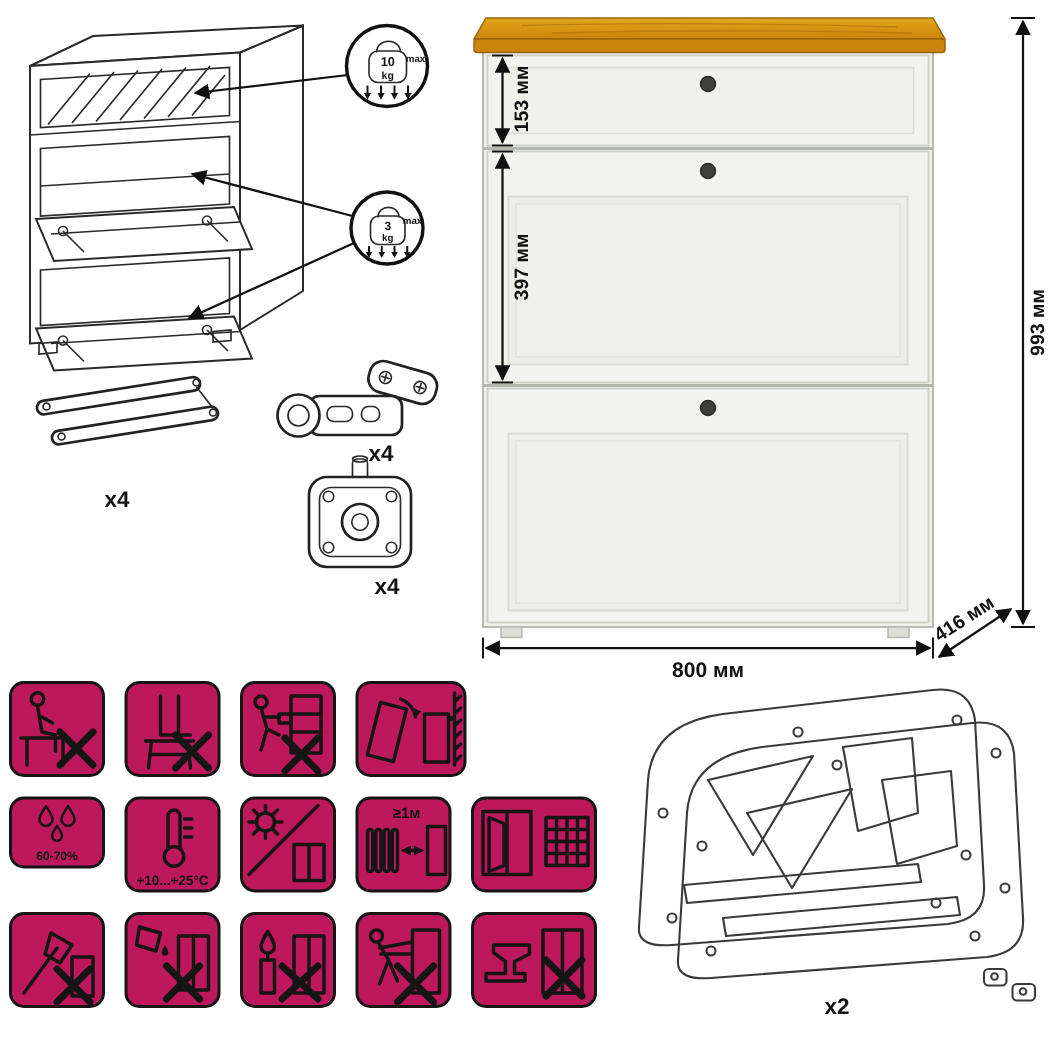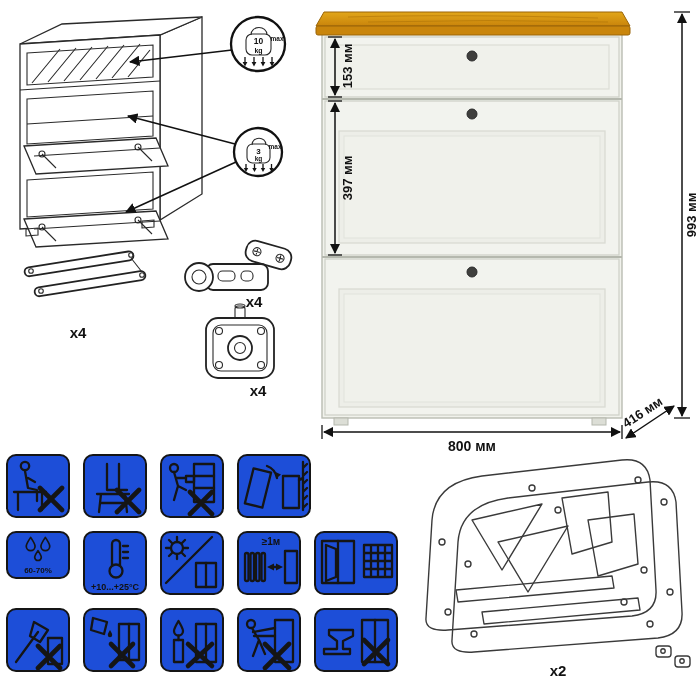--- a/index.html
+++ b/index.html
@@ -12,21 +12,21 @@
   svg { display:block; }
   svg text { font-family:"Liberation Sans", sans-serif; fill:#111; }
   .dim  { font-size:13px; font-weight:bold; }
   .dimBig { font-size:14px; font-weight:bold; }
   .qty  { font-size:15px; font-weight:bold; }
   .lnW { stroke:#2a2a2a; stroke-width:1.3; fill:#ffffff; }
   .lnT { stroke:#2a2a2a; stroke-width:1.1; fill:none; }
   .hw  { stroke:#222; stroke-width:1.8; fill:#ffffff; }
   .dimln { stroke:#111; stroke-width:1.5; fill:none; }
   .tick  { stroke:#111; stroke-width:1.3; }
-  .wicon { position:absolute; border:2.6px solid #151515; border-radius:10px; background:#1d4ed8; }
+  .wicon { position:absolute; border:2.6px solid #151515; border-radius:10px; background:#be185d; }
   .wicon svg { width:100%; height:100%; }
   .ik  { stroke:#151515; fill:none; stroke-width:2.3; stroke-linecap:round; stroke-linejoin:round; }
   .ikf { fill:#151515; stroke:none; }
   .ix  { stroke:#151515; stroke-width:4.6; stroke-linecap:round; fill:none; }
   .itxt { font-weight:bold; fill:#111; }
   .frame { stroke:#3a3a3a; stroke-width:1.4; fill:none; stroke-linejoin:round; }
 </style>
 </head>
 <body>
 

